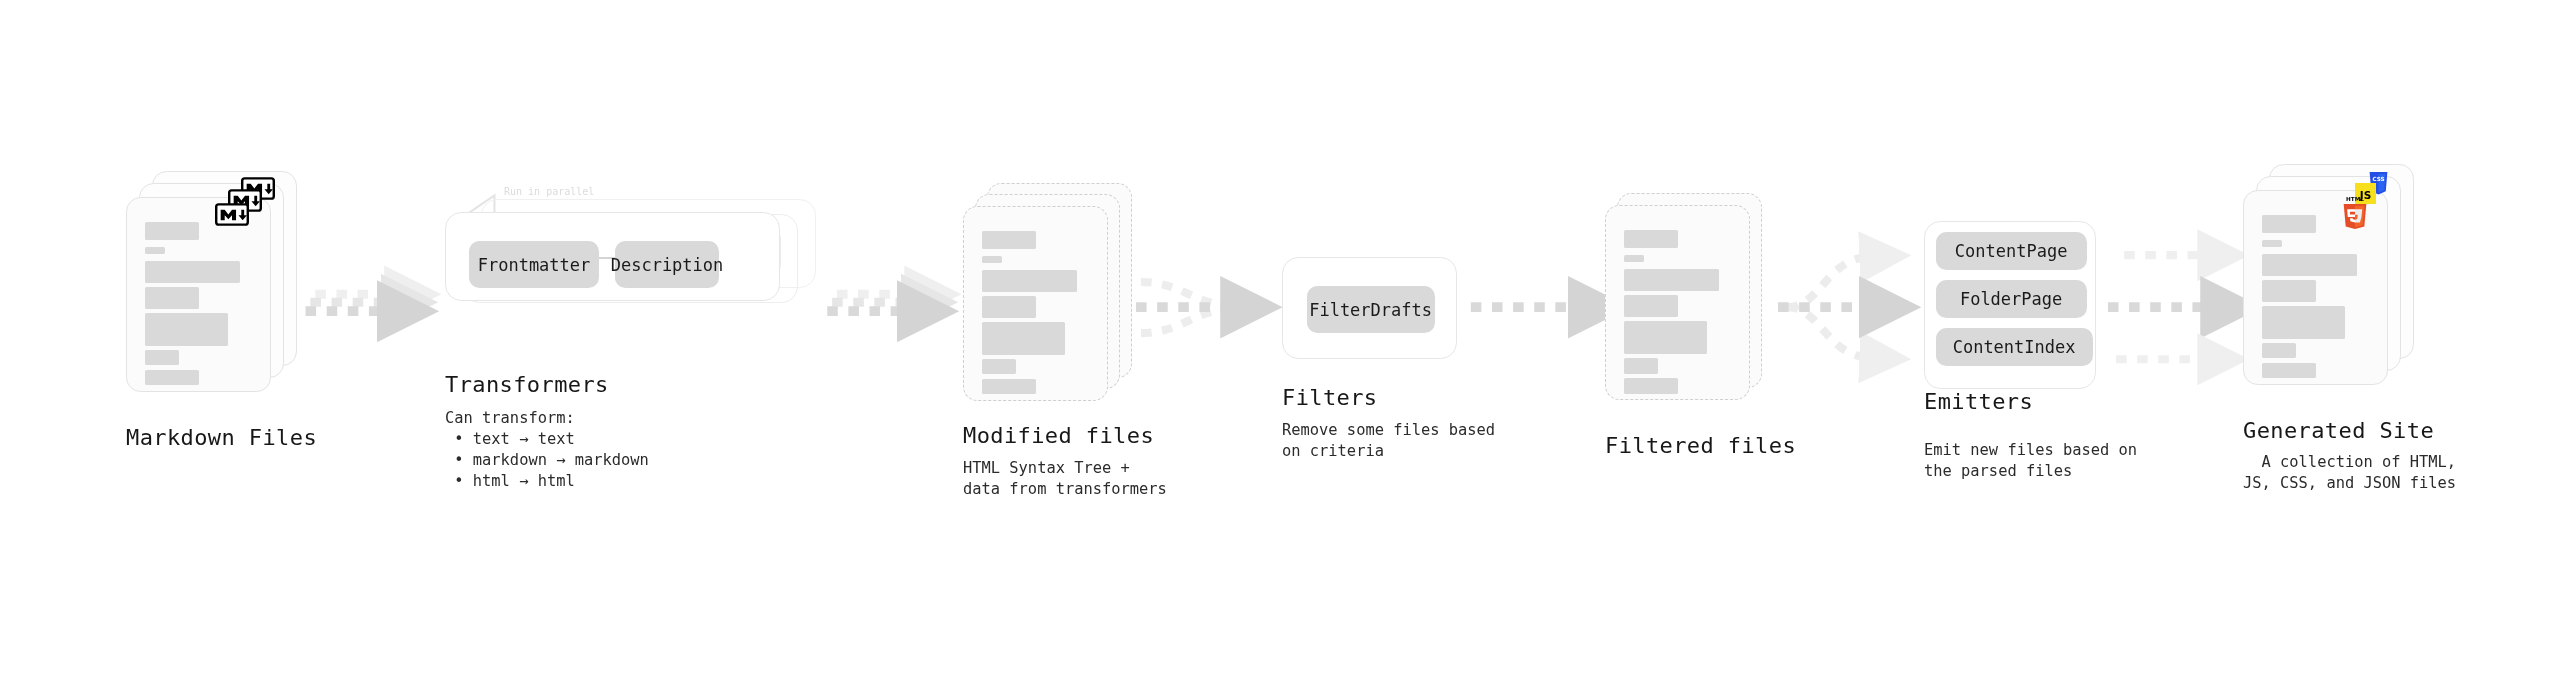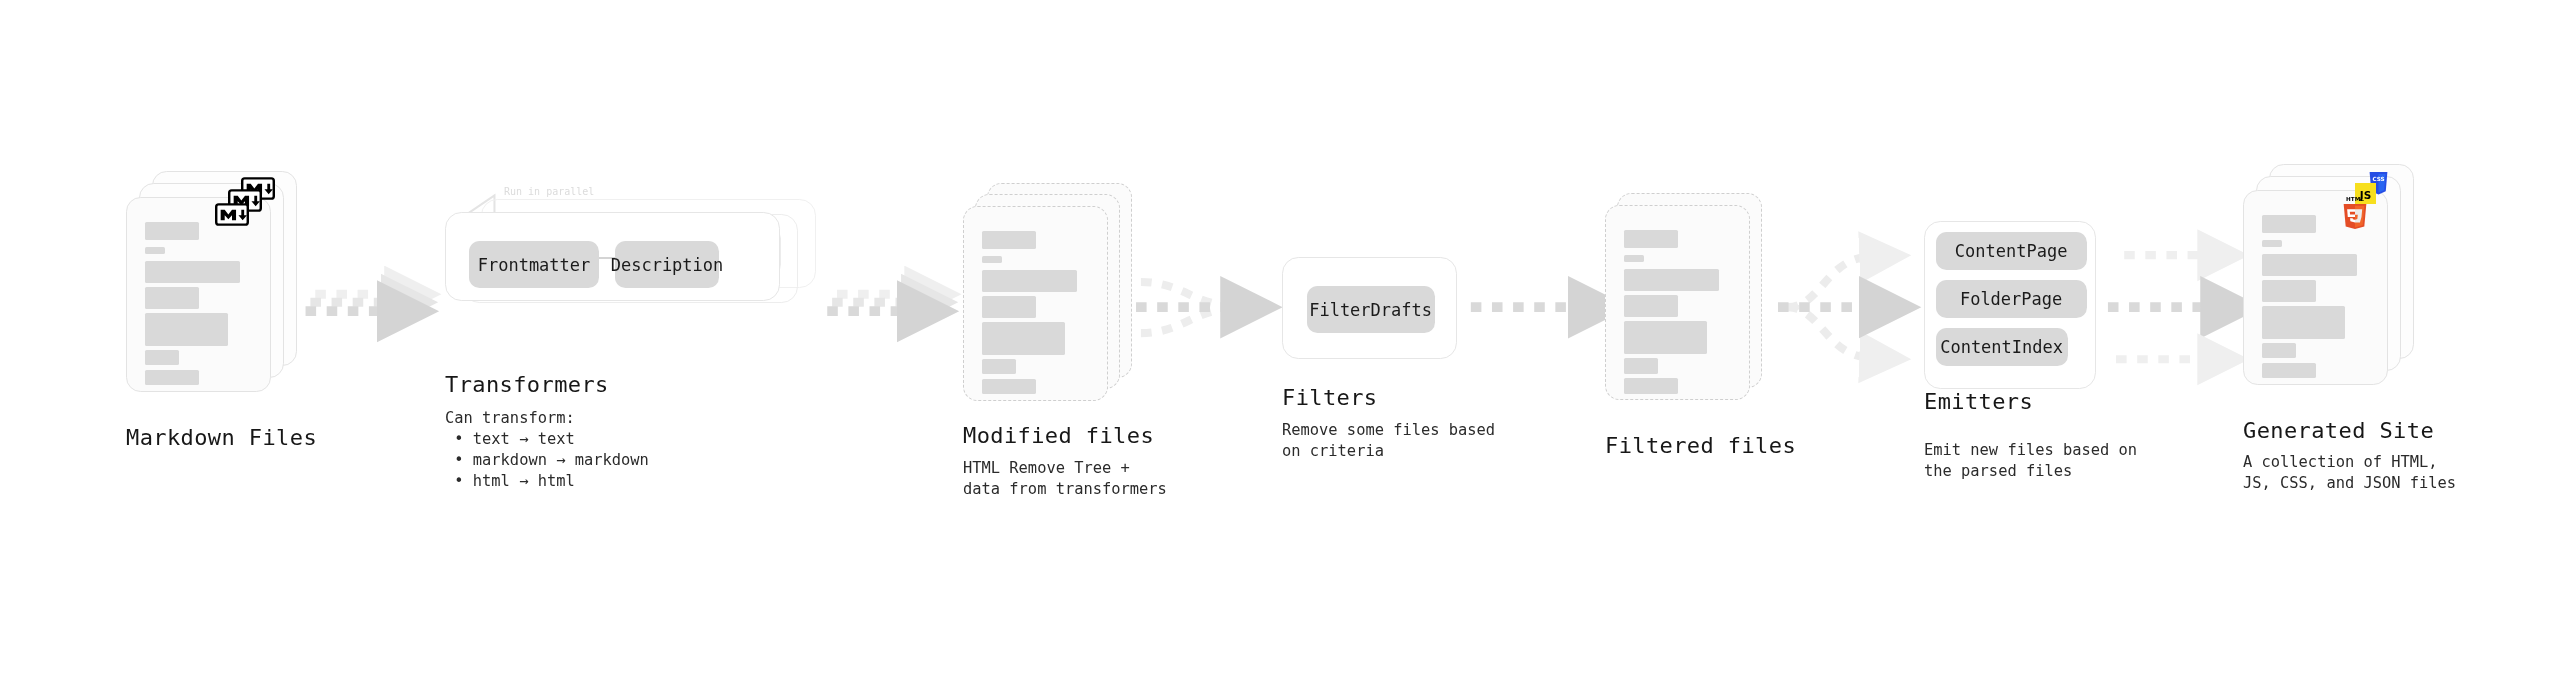--- a/index.html
+++ b/index.html
@@ -225,21 +225,21 @@
         <div class="skeleton" style="left:18px; top:23.6px; width:54px; height:18px;"></div>
         <div class="skeleton" style="left:18px; top:49px; width:20.3px; height:7.3px;"></div>
         <div class="skeleton" style="left:18px; top:63px; width:95px; height:22px;"></div>
         <div class="skeleton" style="left:18px; top:89px; width:54px; height:22px;"></div>
         <div class="skeleton" style="left:18px; top:115px; width:83px; height:32.5px;"></div>
         <div class="skeleton" style="left:18px; top:152px; width:34px; height:15.4px;"></div>
         <div class="skeleton" style="left:18px; top:172px; width:54px; height:15.4px;"></div>
       </div>
     </div>
     <div class="title" style="position:absolute; left:0px; top:240px;">Modified files</div>
-    <div class="caption" style="position:absolute; left:0px; top:275px;">HTML Remove Tree +
+    <div class="caption" style="position:absolute; left:0px; top:275px;">HTML Syntax Tree +
 data from transformers</div>
   </div>
 
   <div class="node" style="left:1282px; top:257px;">
     <div class="group" style="position:relative; left:0; top:0; width:175px; height:102px;">
       <div class="chip" style="left:23.6px; top:28px; width:128px; height:47px;">FilterDrafts</div>
     </div>
     <div class="title" style="position:absolute; left:0px; top:128px;">Filters</div>
     <div class="caption" style="position:absolute; left:0px; top:163px;">Remove some files based
 on criteria</div>
@@ -258,21 +258,21 @@
         <div class="skeleton" style="left:18px; top:172px; width:54px; height:15.4px;"></div>
       </div>
     </div>
     <div class="title" style="position:absolute; left:0px; top:240px;">Filtered files</div>
   </div>
 
   <div class="node" style="left:1924px; top:221px;border-radius:19px;">
     <div class="group" style="position:relative; left:0; top:0; width:172px; height:168px;">
       <div class="chip" style="left:10.6px; top:9.8px; width:151px; height:38px;">ContentPage</div>
       <div class="chip" style="left:10.6px; top:58px; width:151px; height:38px;">FolderPage</div>
-      <div class="chip" style="left:10.6px; top:106px; width:132px; height:38px;">ContentIndex</div>
+      <div class="chip" style="left:10.6px; top:106px; width:157px; height:38px;">ContentIndex</div>
     </div>
     <div class="title" style="position:absolute; left:0px; top:168px;">Emitters</div>
     <div class="caption" style="position:absolute; left:0px; top:219px;">Emit new files based on
 the parsed files</div>
   </div>
 
   <div class="node" style="left:2243px; top:164px;">
     <div class="cardstack" style="width:175px; height:236px;">
       <div class="card back2" style="left:26px; top:0px; width:145px; height:195px;"></div>
       <div class="card back1" style="left:13px; top:12.2px; width:145px; height:195px;"></div>
@@ -301,18 +301,18 @@
         <text x="17" y="8" font-family="DejaVu Sans, sans-serif" font-size="7" font-weight="bold" fill="#000000" text-anchor="middle">HTML</text>
         <path d="M3,11 L31,11 L28.5,39 L17,42 L5.5,39 Z" fill="#e44d26"></path>
         <path d="M17,13.2 L28.6,13.2 L26.5,37.4 L17,40 Z" fill="#f16529"></path>
         <path d="M17,17.5 L17,20.8 L10.6,20.8 L10.9,24 L17,24 L17,27.3 L8.1,27.3 L7.3,17.5 Z" fill="#ffffff"></path>
         <path d="M17,30.6 L17,34 L11.3,32.4 L10.9,28.6 L14.2,28.6 L14.4,30 Z" fill="#ffffff"></path>
         <path d="M17,17.5 L25.9,17.5 L25,27.3 L23.1,34 L17,34 L17,30.6 L19.9,29.8 L20.5,24 L17,24 Z" fill="#ebebeb"></path>
         <path d="M17,20.8 L17,24 L20.8,24 L21.1,20.8 Z" fill="#ebebeb"></path>
       </svg>
     </div>
     <div class="title" style="position:absolute; left:0px; top:254px;">Generated Site</div>
-    <div class="caption" style="position:absolute; left:0px; top:288px;">A collection of HTML,
+    <div class="caption" style="position:absolute; left:0px; top:288px;text-align:right;">A collection of HTML,
 JS, CSS, and JSON files</div>
   </div>
 
 </div>
 
 
 </body></html>

